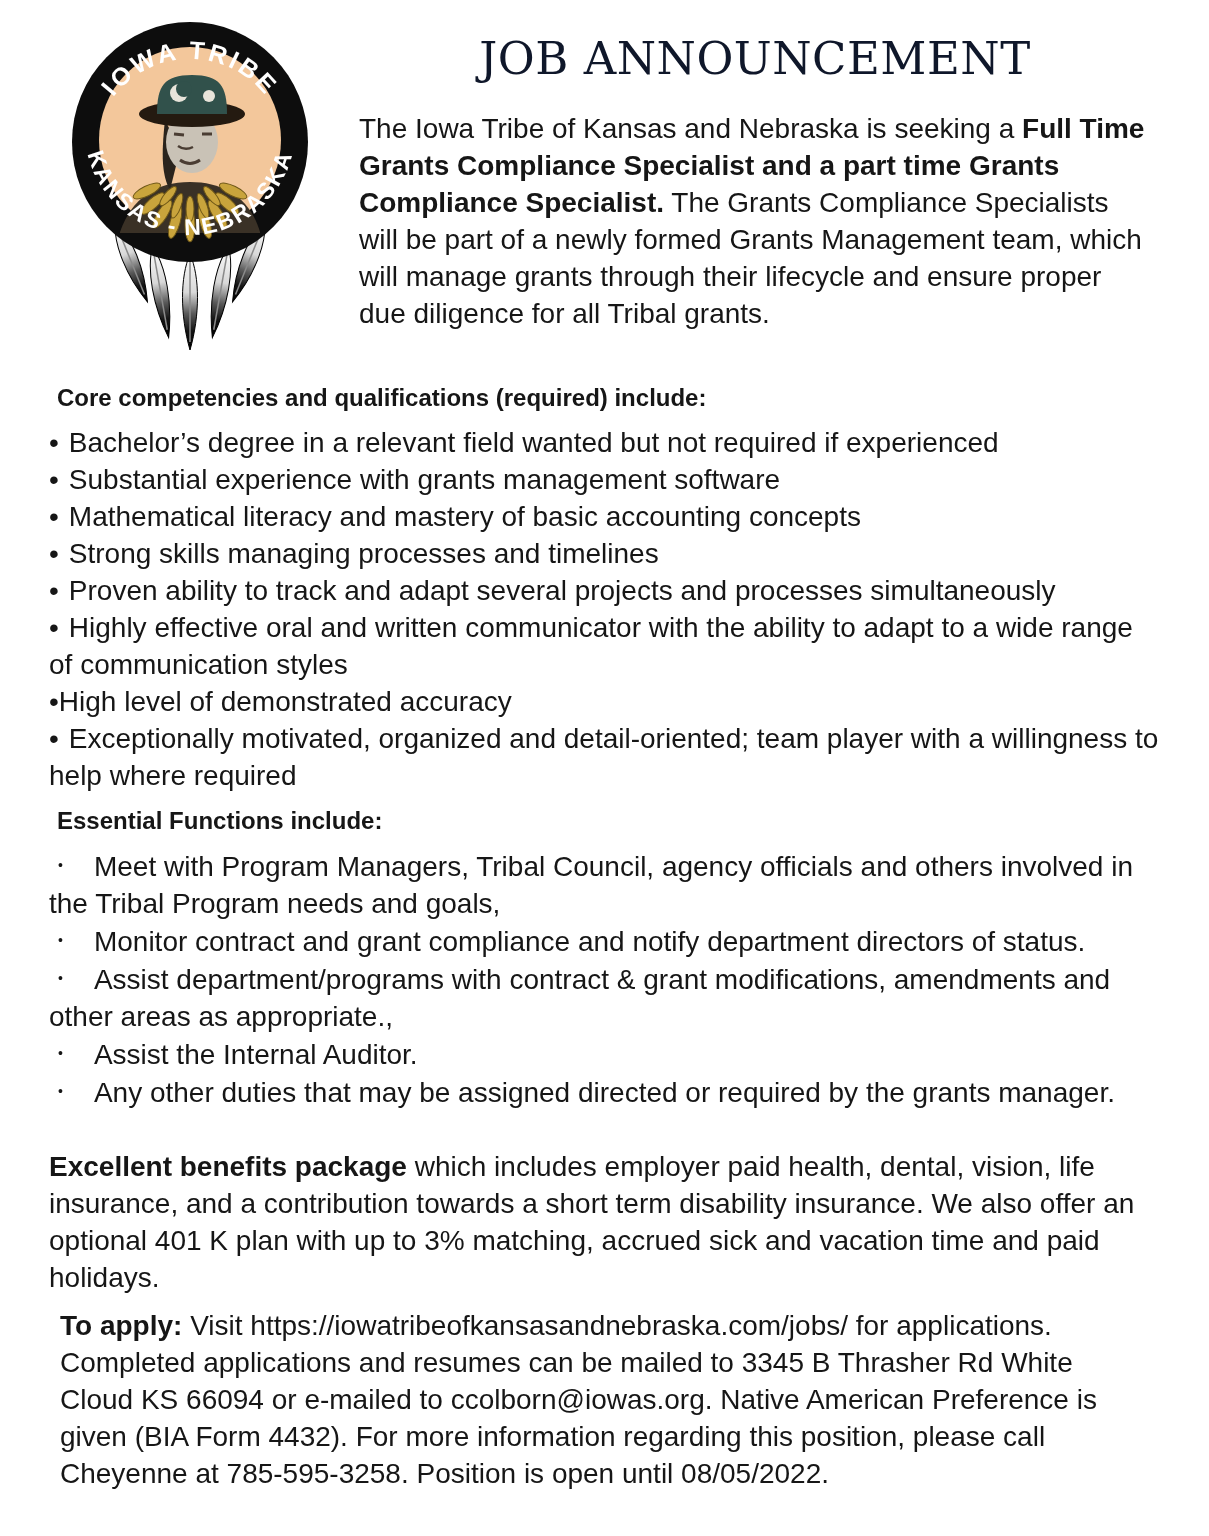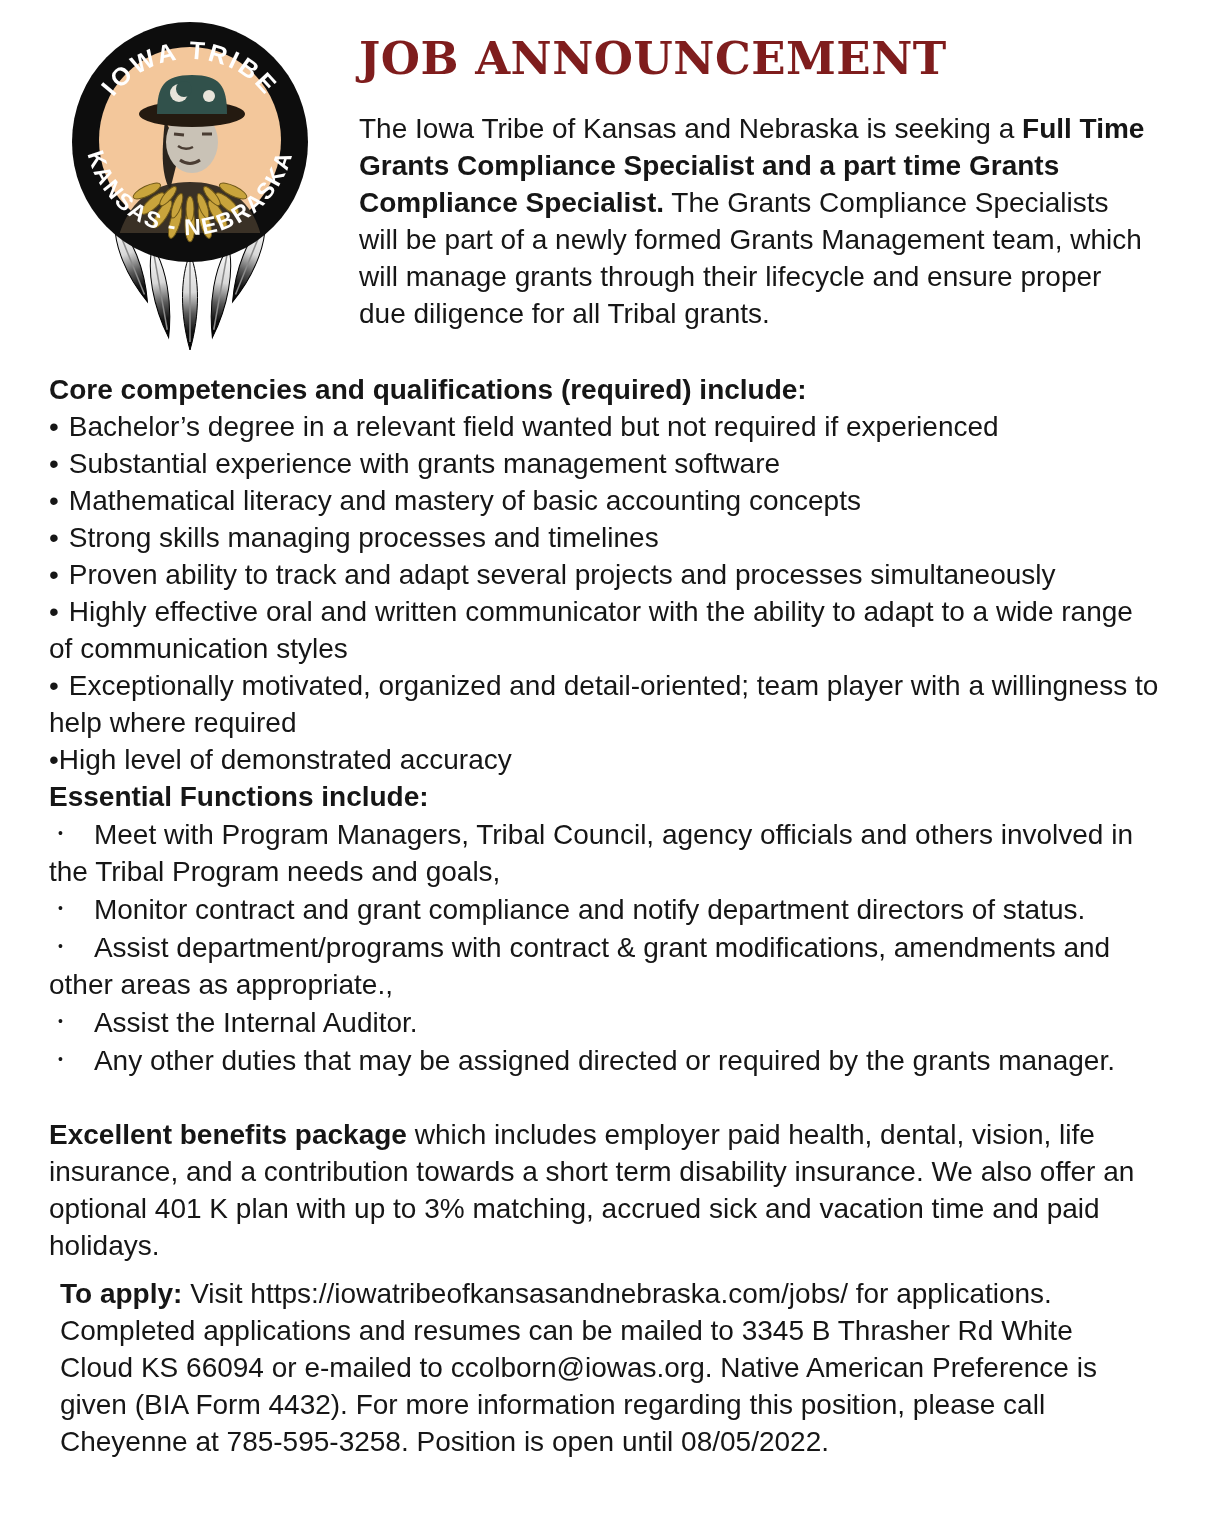--- a/index.html
+++ b/index.html
@@ -6,27 +6,27 @@
   .page {
     width: 1209px; height: 1536px; background: #ffffff; overflow: hidden;
     color: #161616; font-family: "Liberation Sans", sans-serif;
     font-size: 28px; line-height: 37px; box-sizing: border-box;
   }
   .header { display: flex; padding: 18px 0 0 58px; }
   .logo-box { flex: 0 0 287px; width: 287px; }
   .header-right { flex: 1; padding: 0 58px 0 14px; }
   .title {
     font-family: "DejaVu Serif", "Liberation Serif", serif;
-    font-weight: bold; font-size: 45px; line-height: 50px;
-    text-align: left; margin: 16px 0 26px 0; letter-spacing: 0.5px; color: #7f1d1d;
+    font-weight: normal; font-size: 45px; line-height: 50px;
+    text-align: center; margin: 16px 0 26px 0; letter-spacing: 0.5px; color: #0f172a;
   }
   .intro { margin: 0; }
   b { font-weight: bold; }
   .main { padding: 7px 49px 0 49px; }
-  .sect-heading { font-size: 28px; line-height: 37px; font-weight: bold; margin: 0; }
+  .sect-heading { font-size: 24px; line-height: 37px; font-weight: bold; margin: 8px; }
   .li { margin: 0; }
   .li .m { white-space: pre; }
   .li.big .m { padding-right: 10px; }
   .li.big.tight .m { padding-right: 0; }
   .li.small .m {
     font-size: 14px; vertical-align: 6px;
     padding-left: 9px; padding-right: 31px;
   }
   .benefits { margin: 37px 0 0 0; }
   .apply { margin: 11px; }
@@ -131,22 +131,22 @@
   <div class="main">
 
     <h2 class="sect-heading">Core competencies and qualifications (required) include:</h2>
 
     <div class="li big"><span class="m">•</span><span>Bachelor’s degree in a relevant field wanted but not required if experienced</span></div>
     <div class="li big"><span class="m">•</span><span>Substantial experience with grants management software</span></div>
     <div class="li big"><span class="m">•</span><span>Mathematical literacy and mastery of basic accounting concepts</span></div>
     <div class="li big"><span class="m">•</span><span>Strong skills managing processes and timelines</span></div>
     <div class="li big"><span class="m">•</span><span>Proven ability to track and adapt several projects and processes simultaneously</span></div>
     <div class="li big"><span class="m">•</span><span>Highly effective oral and written communicator with the ability to adapt to a wide range of communication styles</span></div>
+    <div class="li big tight"><span class="m">•</span><span>High level of demonstrated accuracy</span></div>
     <div class="li big"><span class="m">•</span><span>Exceptionally motivated, organized and detail-oriented; team player with a willingness to help where required</span></div>
-    <div class="li big tight"><span class="m">•</span><span>High level of demonstrated accuracy</span></div>
 
     <h2 class="sect-heading">Essential Functions include:</h2>
 
     <div class="li small"><span class="m">•</span><span>Meet with Program Managers, Tribal Council, agency officials and others involved in the Tribal Program needs and goals,</span></div>
     <div class="li small"><span class="m">•</span><span>Monitor contract and grant compliance and notify department directors of status.</span></div>
     <div class="li small"><span class="m">•</span><span>Assist department/programs with contract &amp; grant modifications, amendments and other areas as appropriate.,</span></div>
     <div class="li small"><span class="m">•</span><span>Assist the Internal Auditor.</span></div>
     <div class="li small"><span class="m">•</span><span>Any other duties that may be assigned directed or required by the grants manager.</span></div>
 
     <p class="benefits"><b>Excellent benefits package</b><span> which includes employer paid health, dental, vision, life insurance, and a contribution towards a short term disability insurance. We also offer an optional 401 K plan with up to 3% matching, accrued sick and vacation time and paid holidays.</span></p>

